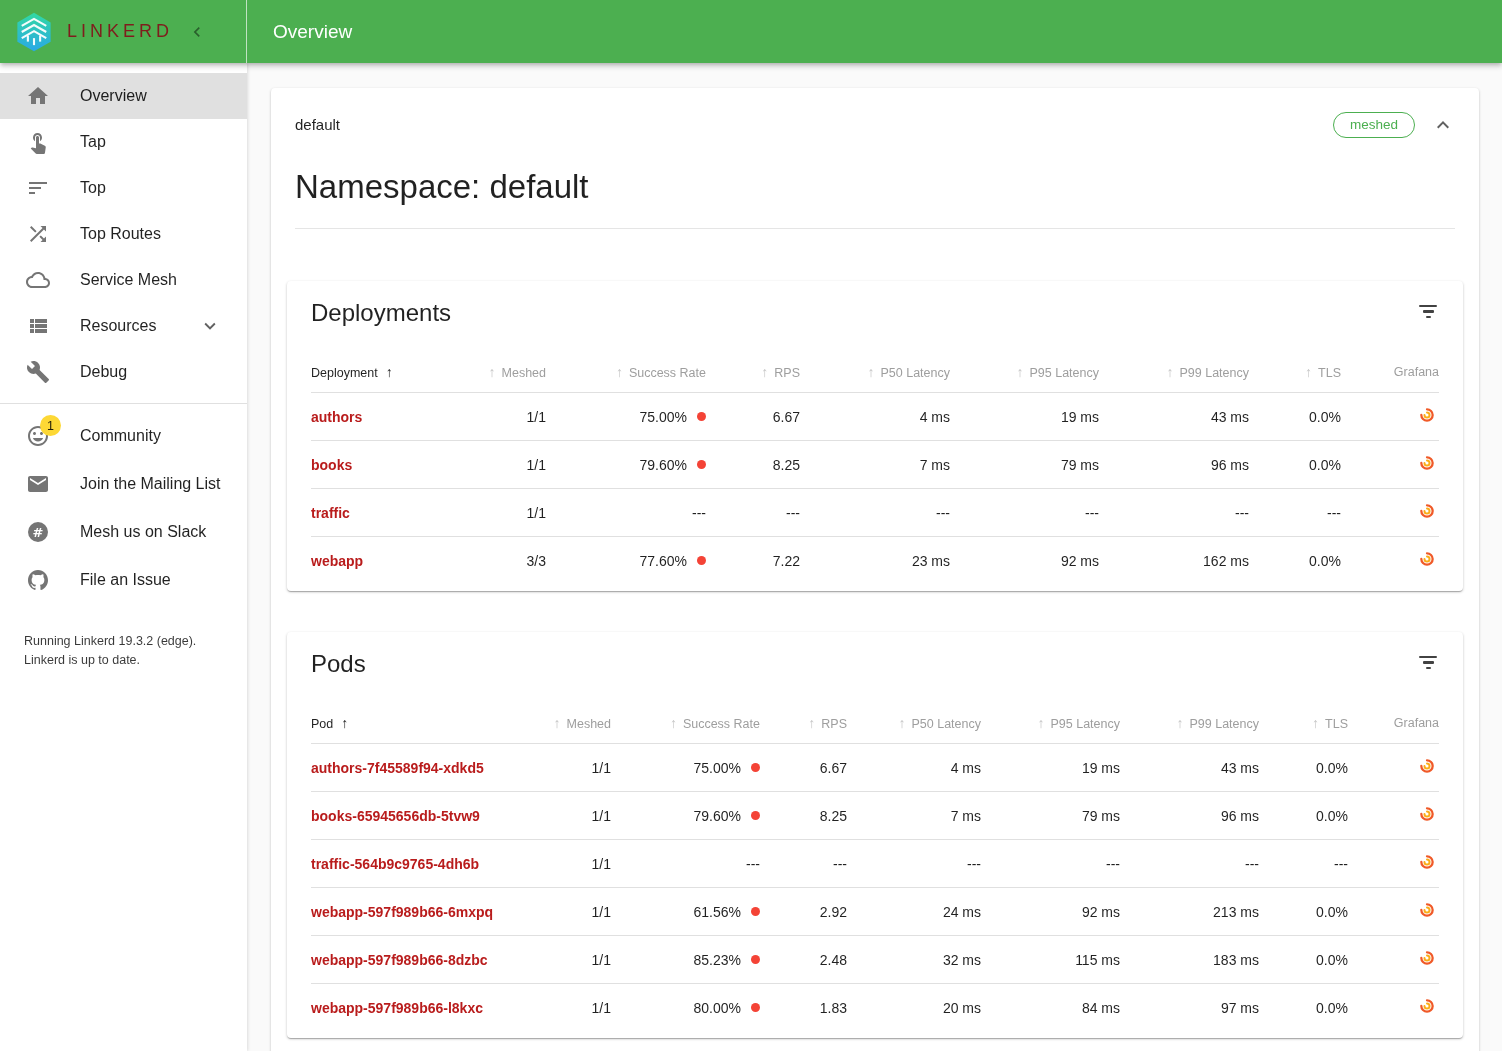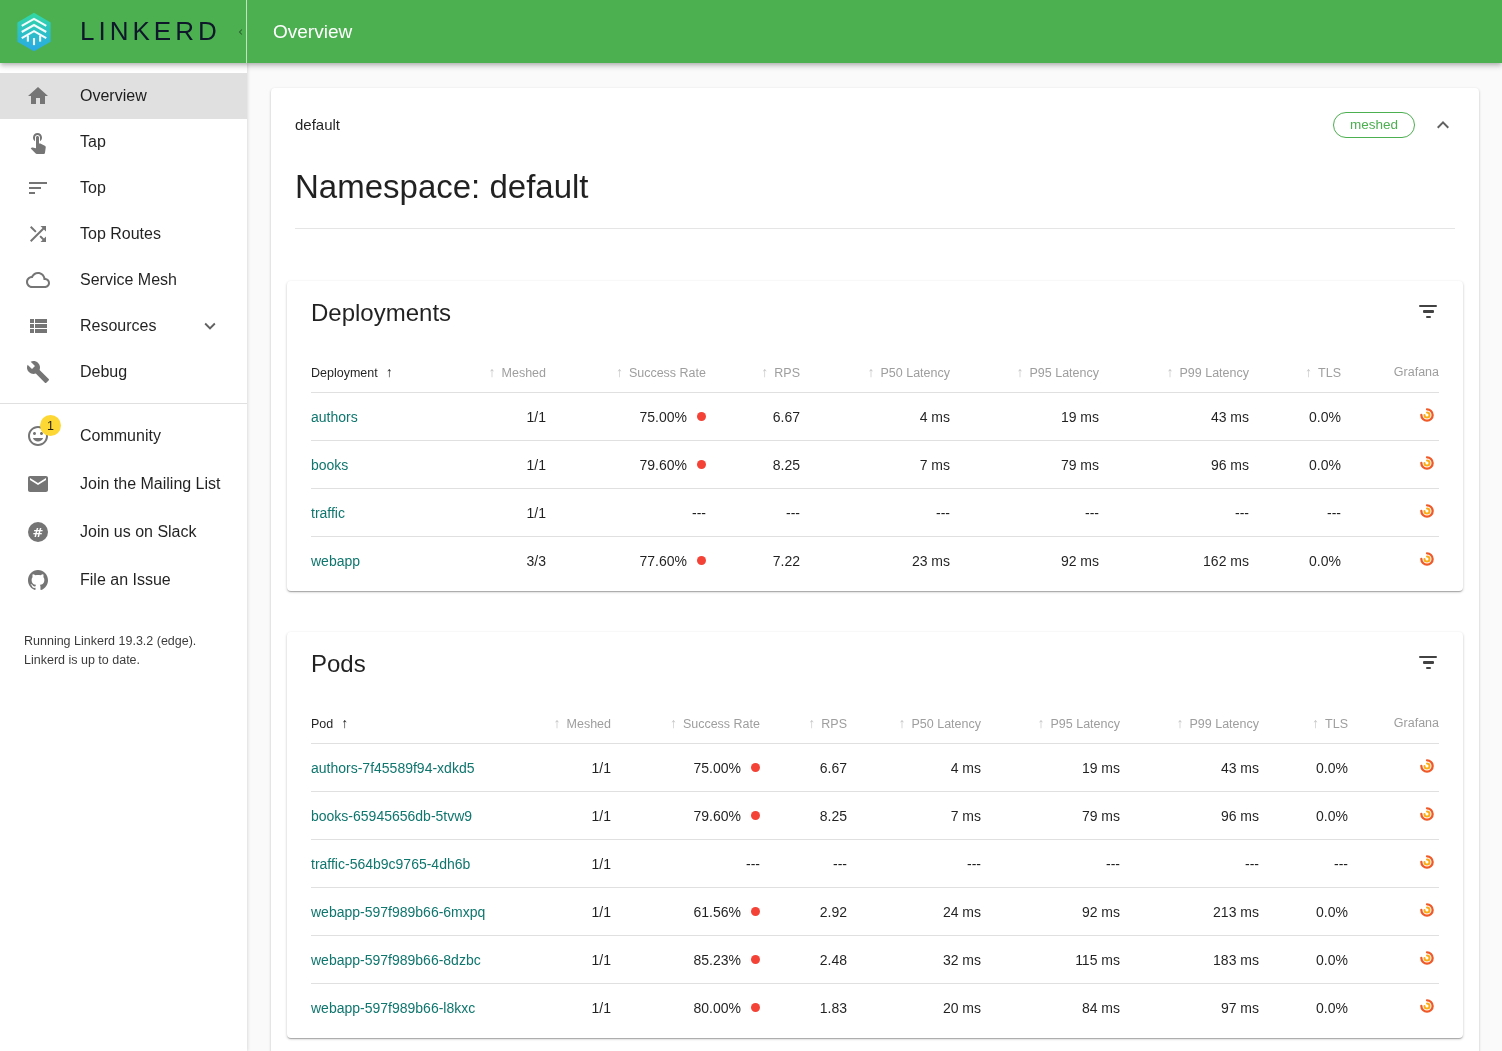--- a/index.html
+++ b/index.html
@@ -6,21 +6,21 @@
   html,body { width:1502px; height:1051px; overflow:hidden; background:#fafafa;
               font-family:"Liberation Sans", sans-serif; color:rgba(0,0,0,.87); }
 
   
   .topbar { position:absolute; top:0; left:0; width:1502px; height:63px; display:flex;
             background:#4caf50; z-index:20;
             box-shadow:0 2px 4px -1px rgba(0,0,0,.2),0 4px 5px 0 rgba(0,0,0,.14); }
   .logo-box { width:247px; height:63px; display:flex; align-items:center; padding-left:13px;
               border-right:1px solid rgba(255,255,255,.65); }
   .logo-mark { width:42px; height:42px; flex:0 0 auto; }
-  .logo-text { color:#0f172a; font-size:26px; letter-spacing:4px; font-weight:400; margin-left:25px; }
+  .logo-text { color:#7f1d1d; font-size:18px; letter-spacing:4px; font-weight:400; margin-left:12px; }
   .collapse-chevron { margin-left:14px; width:20px; height:20px; fill:rgba(0,0,0,.45); cursor:pointer; }
   .appbar-title { color:#fff; font-size:19px; font-weight:400; align-self:center; margin-left:26px; }
 
   
   .sidebar { position:absolute; top:63px; left:0; width:247px; bottom:0; background:#fff;
              box-shadow:1px 0 3px rgba(0,0,0,.12); z-index:10; padding-top:10px; }
   .nav-item { display:flex; align-items:center; height:46px; padding-left:26px; cursor:pointer;
               font-size:16px; color:rgba(0,0,0,.87); position:relative; }
   .nav-item.secondary { height:48px; }
   .nav-item.selected { background:#e0e0e0; }
@@ -66,21 +66,21 @@
   th { height:40px; font-weight:400; font-size:12.5px; color:#9e9e9e; text-align:right;
        vertical-align:middle; border-bottom:1px solid rgba(0,0,0,.12); white-space:nowrap;
        cursor:pointer; }
   th.col-name { text-align:left; color:rgba(0,0,0,.87); }
   th .arrow { color:#c5c5c5; font-size:14px; margin-right:6px; }
   th .arrow.active { color:#212121; margin-right:0; margin-left:8px; font-weight:bold; }
   td { height:48px; font-size:14px; text-align:right; vertical-align:middle;
        border-bottom:1px solid rgba(0,0,0,.12); white-space:nowrap; }
   tbody tr:last-child td { border-bottom:none;margin-left:16px; }
   td.c-name { text-align:left; }
-  td.c-name a { color:#0f766e; text-decoration:none; cursor:pointer; }
+  td.c-name a { color:#b91c1c; text-decoration:none; cursor:pointer;font-weight:bold; }
   .dot { display:inline-block; width:9px; height:9px; border-radius:50%; background:#f44336;
          margin-left:10px; vertical-align:1px; }
   td.c-grafana { padding-right:4px; }
   .grafana-icon { display:inline-block; width:16px; height:16px; cursor:pointer; }
 </style>
 </head>
 <body>
 
 <div class="topbar">
   <div class="logo-box">
@@ -169,21 +169,21 @@
         <span class="nav-icon-wrap"><svg class="nav-icon" viewBox="0 0 24 24" fill="#757575">
             <path d="M20 4H4c-1.1 0-1.99.9-1.99 2L2 18c0 1.1.9 2 2 2h16c1.1 0 2-.9 2-2V6c0-1.1-.9-2-2-2zm0 4l-8 5-8-5V6l8 5 8-5v2z"></path>
           </svg></span>
         <span class="nav-label">Join the Mailing List</span>
       </div>
       <div class="nav-item secondary">
         <span class="nav-icon-wrap"><svg class="nav-icon" viewBox="0 0 24 24" fill="#757575">
             <circle cx="12" cy="12" r="10"></circle>
             <text x="12" y="16.6" text-anchor="middle" font-size="13" font-weight="bold" fill="#fff" font-family="DejaVu Sans, sans-serif">#</text>
           </svg></span>
-        <span class="nav-label">Join us on Slack</span>
+        <span class="nav-label">Mesh us on Slack</span>
       </div>
       <div class="nav-item secondary">
         <span class="nav-icon-wrap"><svg class="nav-icon" viewBox="0 0 24 24" fill="#757575">
             <path d="M12 2C6.48 2 2 6.58 2 12.26c0 4.53 2.87 8.37 6.84 9.73.5.09.68-.22.68-.49 0-.24-.01-.87-.01-1.7-2.78.62-3.37-1.37-3.37-1.37-.45-1.18-1.11-1.5-1.11-1.5-.91-.64.07-.62.07-.62 1 .07 1.53 1.06 1.53 1.06.89 1.57 2.34 1.12 2.91.85.09-.66.35-1.12.63-1.37-2.22-.26-4.56-1.14-4.56-5.07 0-1.12.39-2.03 1.03-2.75-.1-.26-.45-1.3.1-2.71 0 0 .84-.28 2.75 1.05.8-.23 1.65-.34 2.5-.34s1.7.12 2.5.34c1.91-1.33 2.75-1.05 2.75-1.05.55 1.41.2 2.45.1 2.71.64.72 1.03 1.63 1.03 2.75 0 3.94-2.34 4.81-4.57 5.06.36.32.68.94.68 1.9 0 1.37-.01 2.47-.01 2.81 0 .27.18.59.69.48C19.14 20.62 22 16.78 22 12.26 22 6.58 17.52 2 12 2z"></path>
           </svg></span>
         <span class="nav-label">File an Issue</span>
       </div>
     </div>
   <div class="sidebar-footer">
     <div>Running Linkerd 19.3.2 (edge).</div>

